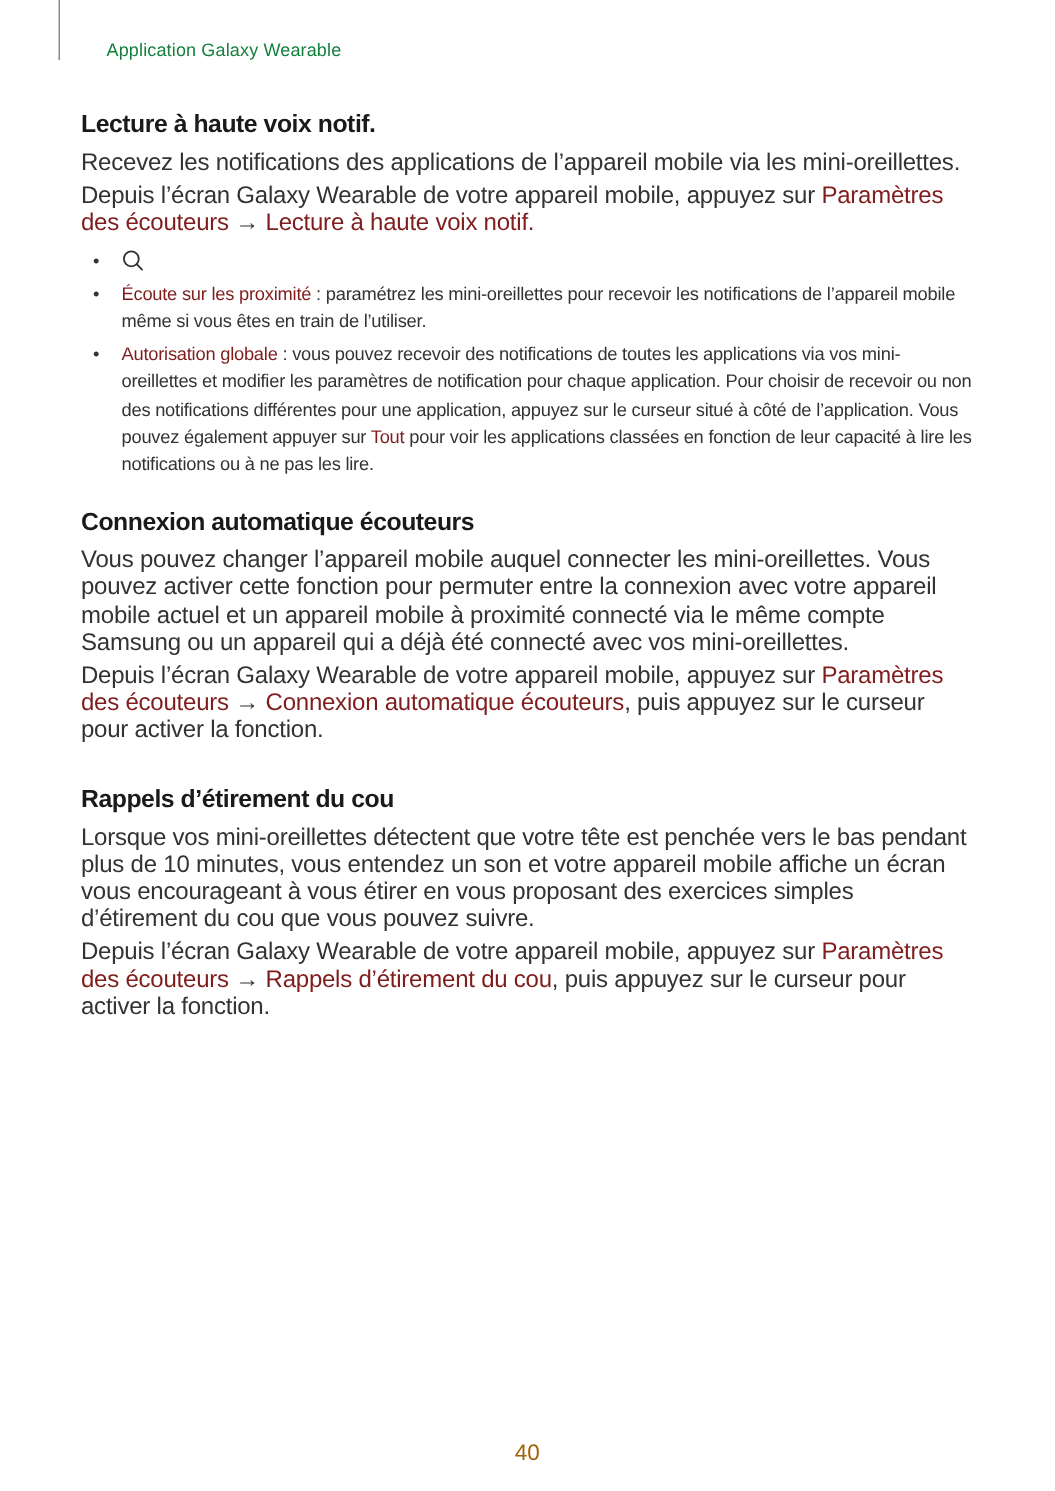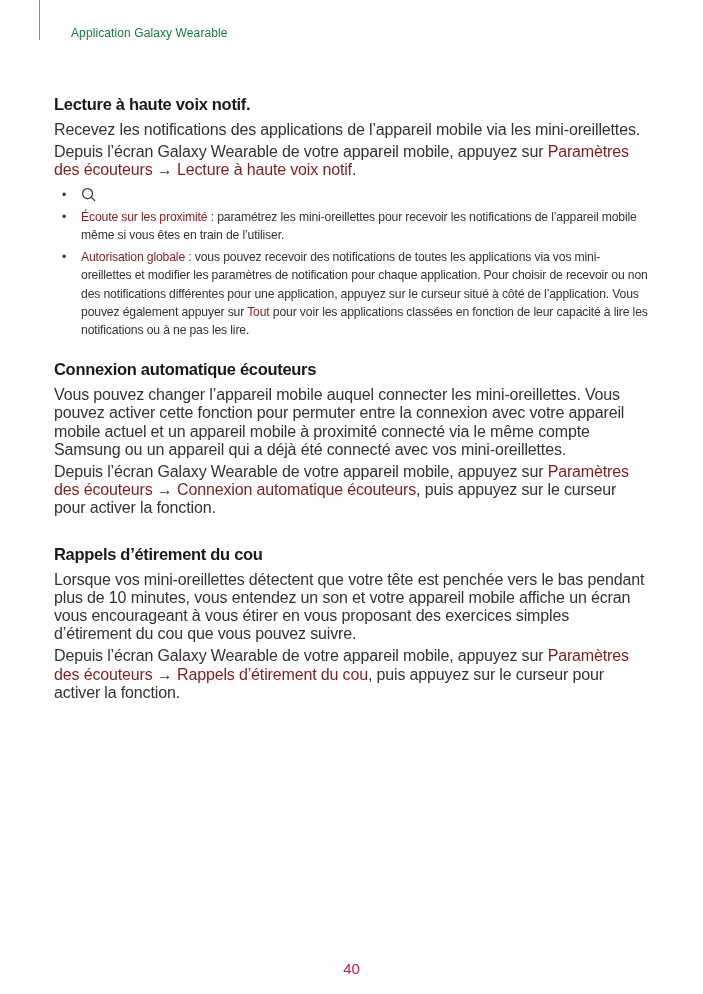--- a/index.html
+++ b/index.html
@@ -2,42 +2,42 @@
 <html><head>
 <meta charset="utf-8">
 <style>
   * { margin: 0; padding: 0; box-sizing: border-box; }
   html, body { width: 703px; height: 994px; background: #ffffff; overflow: hidden; }
   body { position: relative; font-family: "Liberation Sans", sans-serif; color: #1a1a1a; }
 
   .header-rule { position: absolute; left: 39px; top: 0; width: 1px; height: 40px; background: #8a8a8a; }
   .header-title { position: absolute; left: 54px; top: 26px; font-size: 12px; color: #15803d; letter-spacing: 0.1px; margin-left: 17px; }
 
-  .content { position: absolute; left: 54px; top: 95px; width: 596px; }
+  .content { position: absolute; left: 54px; top: 74px; width: 596px; }
   h2 { font-size: 16.5px; font-weight: bold; color: #1a1a1a; letter-spacing: -0.3px; }
   p { font-size: 16px; line-height: 18.2px; color: #333; letter-spacing: -0.15px; }
   p b, li b { color: #7f1d1d; font-weight: normal; }
 
   .sec1-title { margin-bottom: 7px; }
   .p-gap { margin-top: 4px; }
 
   ul.bullets { list-style: none; margin-top: 6px; }
   ul.bullets li { position: relative; padding-left: 27px; font-size: 12.2px; line-height: 18.2px; color: #333; margin-bottom: 4px; letter-spacing: -0.15px; }
   ul.bullets li .dot { position: absolute; left: 8px; top: 0; color: #333; }
 
   .search-icon { display: inline-block; width: 15px; height: 15px; vertical-align: -3px; margin-right: 2px; }
 
   .sec2-title { margin-top: 21px; margin-bottom: 7px; }
   .sec3-title { margin-top: 27px; margin-bottom: 7px; }
 
   .notice { display: flex; align-items: center; margin-top: 9px; }
   .warn-icon { width: 20px; height: 20px; flex: 0 0 20px; margin-right: 17px; }
   .notice p { margin: 0; }
 
-  .page-number { position: absolute; left: 0; width: 703px; top: 960px; text-align: center; font-size: 15px; color: #be185d; }
+  .page-number { position: absolute; left: 0; width: 703px; top: 960px; text-align: center; font-size: 15px; color: #a16207; }
 </style>
 </head>
 <body>
 
 <div class="header-rule"></div>
 <div class="header-title">Application Galaxy Wearable</div>
 
 <div class="content">
 
   <section>

